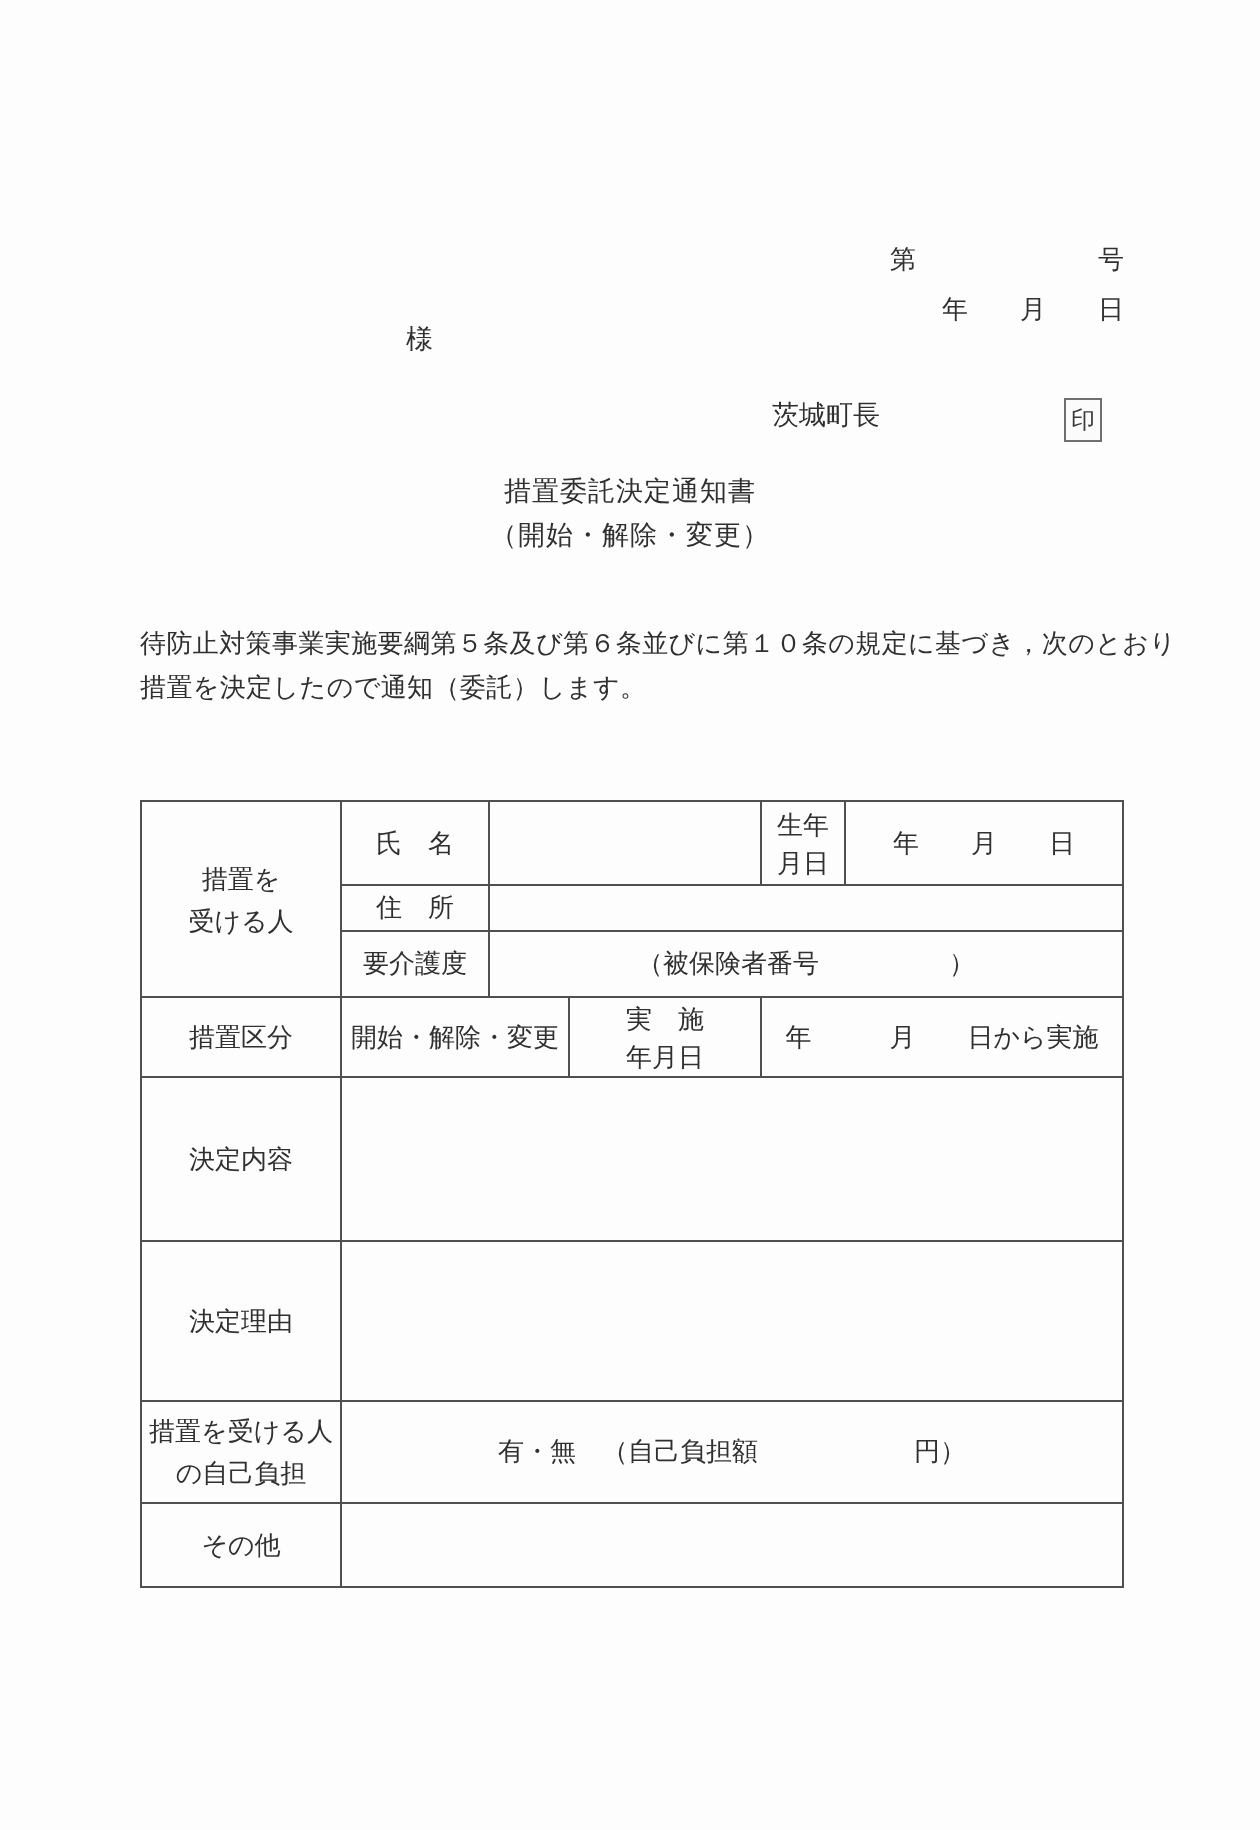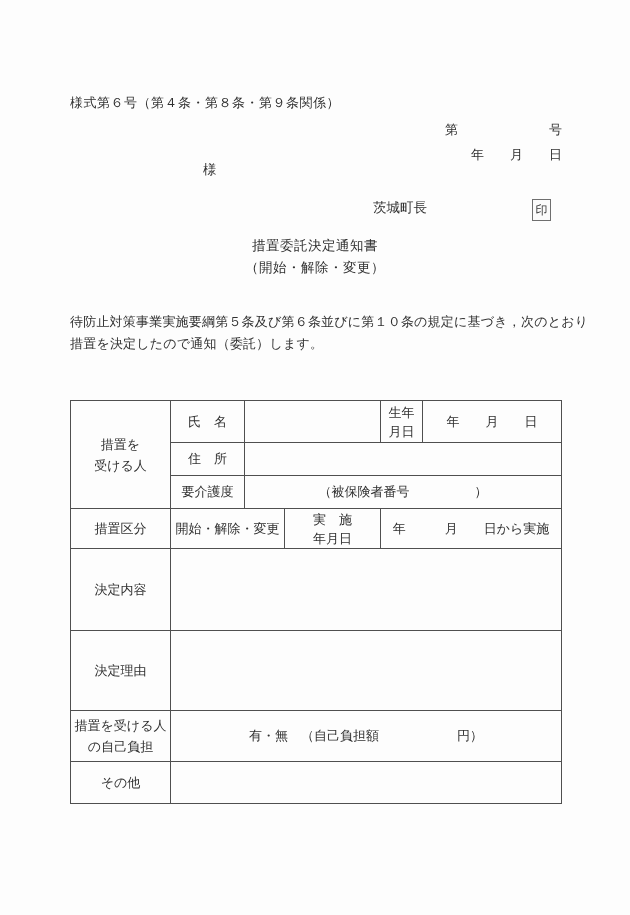--- a/index.html
+++ b/index.html
@@ -10,21 +10,21 @@
     background: #fdfdfd;
     font-family: "Liberation Serif", "DejaVu Serif", serif;
     color: #303030;
     overflow: hidden;
   }
   .abs { position: absolute; white-space: pre; }
   .form-no   { left: 70px;  top: 94px;  font-size: 13px; letter-spacing: .5px; }
   .doc-no    { right: 68px; top: 121px; font-size: 13px; text-align: right; }
   .date-line { right: 68px; top: 146px; font-size: 13px; text-align: right; }
   .recipient { left: 203px; top: 161px; font-size: 13.5px; }
-  .sender    { left: 373px; top: 199px; font-size: 13.5px; }
+  .sender    { left: 386px; top: 199px; font-size: 13.5px; }
   .seal {
     position: absolute; left: 532px; top: 199px;
     width: 17px; height: 20px;
     border: 1px solid #6f6f6f;
     font-size: 12px; line-height: 20px; text-align: center;
     color: #3a3a3a; background: #fbfbfb;
   }
   .title-line { position: absolute; left: 0; width: 100%; text-align: center; font-size: 13.5px; letter-spacing: .5px; }
   .title    { top: 237px; }
   .subtitle { top: 259px; }
@@ -40,30 +40,29 @@
   table.form td {
     border: 1px solid #4f4f4f;
     font-size: 13px; color: #303030;
     text-align: center; vertical-align: middle;
     padding: 0; overflow: hidden;
   }
   td .ln  { line-height: 19px; white-space: pre; }
   td .ln2 { line-height: 21px; white-space: pre; }
   td.left-pad { text-align: left; padding-left: 12px; white-space: pre; }
   td.pad-sm { padding-left: 10px; white-space: pre; }
-  .r1 { height: 42px; } .r2 { height: 33px; margin-top: 32px; } .r3 { height: 33px; }
+  .r1 { height: 42px; } .r2 { height: 23px; margin-top: 32px; } .r3 { height: 33px; }
   .r4 { height: 40px; padding-left: 30px; } .r5 { height: 82px; } .r6 { height: 80px; }
   .r7 { height: 51px; } .r8 { height: 42px; }
 </style>
 </head>
 <body>
 
 <div class="page">
 
-  <div class="abs form-no">様式第６号（第４条・第８条・第９条関係）</div>
   <div class="abs doc-no">第　　　　　　　号</div>
   <div class="abs date-line">年　　月　　日</div>
   <div class="abs recipient">様</div>
   <div class="abs sender">茨城町長</div>
   <div class="seal">印</div>
 
   <div class="title-line title">措置委託決定通知書</div>
   <div class="title-line subtitle">（開始・解除・変更）</div>
 
   <div class="body-text">

